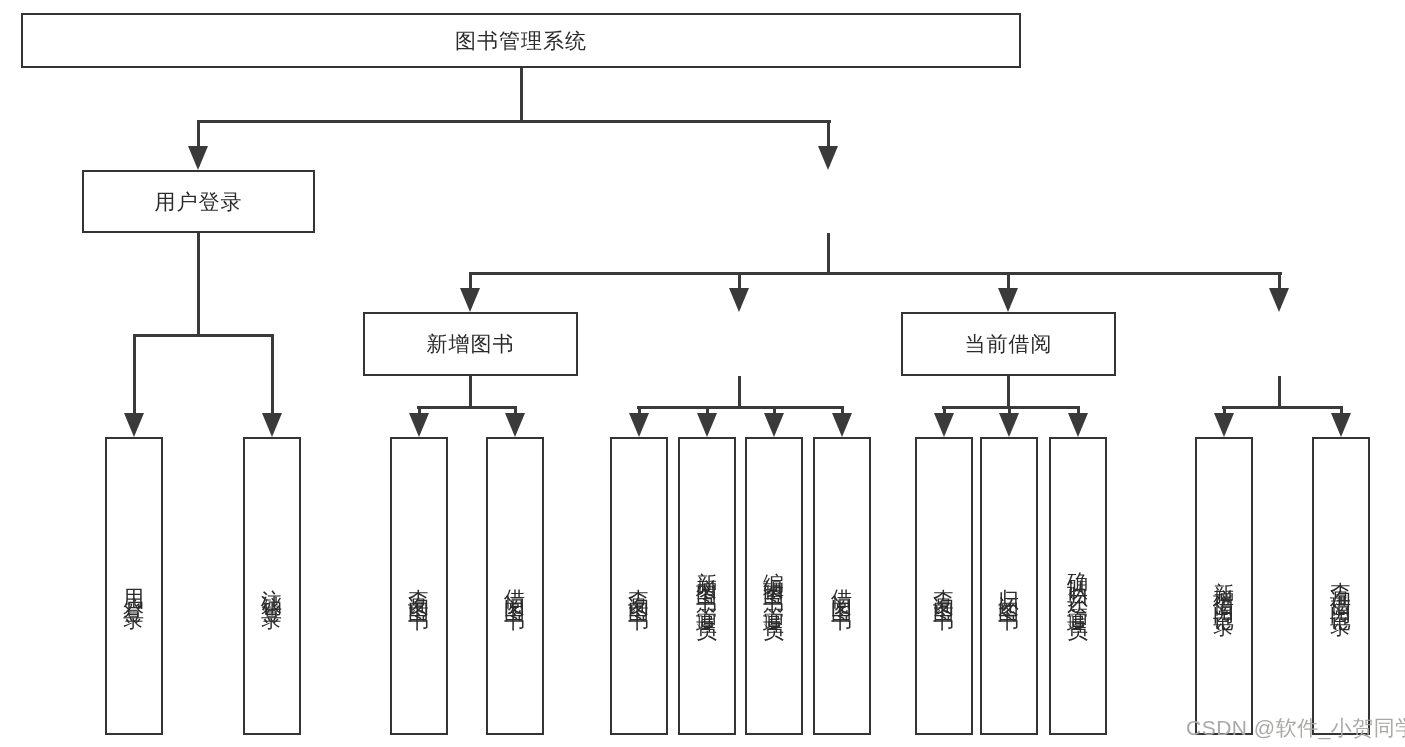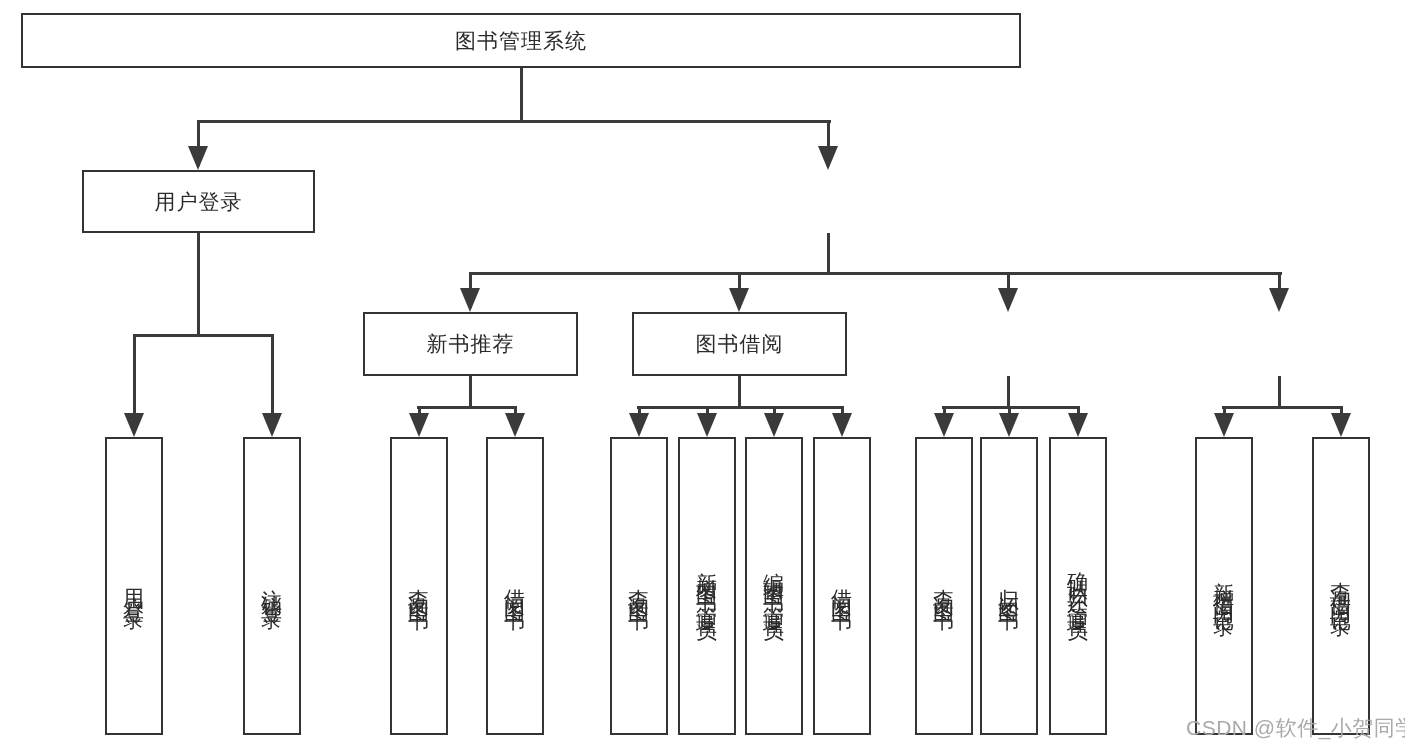--- a/index.html
+++ b/index.html
@@ -73,22 +73,22 @@
   <div class="ln" style="left:469px;top:272px;width:813px;height:3px"></div>
   <div class="ln" style="left:469px;top:272px;width:3px;height:36px"></div>
   <div class="arr" style="left:460px;top:288px"></div>
   <div class="ln" style="left:738px;top:272px;width:3px;height:36px"></div>
   <div class="arr" style="left:729px;top:288px"></div>
   <div class="ln" style="left:1007px;top:272px;width:3px;height:36px"></div>
   <div class="arr" style="left:998px;top:288px"></div>
   <div class="ln" style="left:1278px;top:272px;width:3px;height:36px"></div>
   <div class="arr" style="left:1269px;top:288px"></div>
 
-  <div class="box h" style="left:363px;top:312px;width:215px;height:64px">新书推荐</div>
-  <div class="box h" style="left:632px;top:312px;width:215px;height:64px">图书借阅</div>
+  <div class="box h" style="left:363px;top:312px;width:215px;height:64px">新增图书</div>
+  <div class="box h" style="left:901px;top:312px;width:215px;height:64px">当前借阅</div>
 
   <div class="ln" style="left:469px;top:376px;width:3px;height:33px"></div>
   <div class="ln" style="left:417px;top:406px;width:100px;height:3px"></div>
   <div class="ln" style="left:418px;top:406px;width:3px;height:24px"></div>
   <div class="arr" style="left:409px;top:413px"></div>
   <div class="ln" style="left:514px;top:406px;width:3px;height:24px"></div>
   <div class="arr" style="left:505px;top:413px"></div>
 
   <div class="ln" style="left:738px;top:376px;width:3px;height:33px"></div>
   <div class="ln" style="left:637px;top:406px;width:207px;height:3px"></div>

